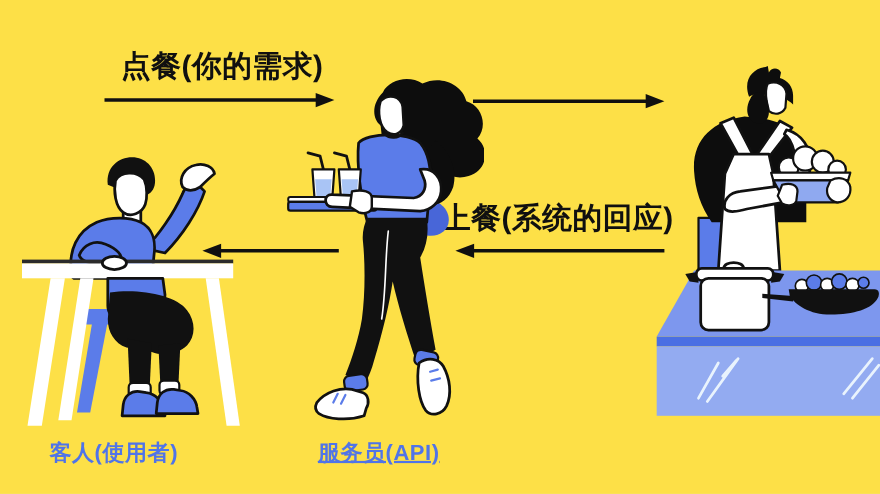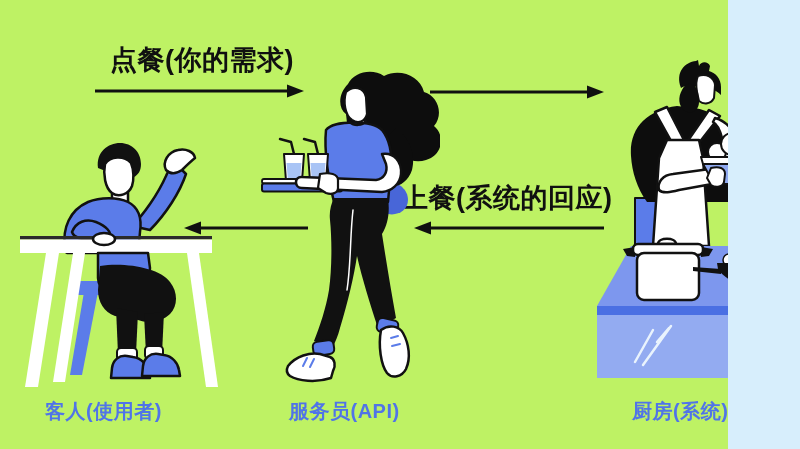--- a/index.html
+++ b/index.html
@@ -2,23 +2,23 @@
 <html><head>
 <meta charset="utf-8">
 <style>
   html,body{margin:0;padding:0;}
   body{
     font-family:"Liberation Sans","DejaVu Sans",sans-serif;
     background:#d7eefc;
   }
   .stage{
     position:relative;
-    width:728px;height:449px;
+    width:800px;height:449px;
     overflow:hidden;
-    background:#bef264;
+    background:#fde047;
   }
   .flow-text{
     position:absolute;
     font-size:27px;
     font-weight:800;
     color:#101010;
     letter-spacing:.5px;
     white-space:nowrap;
   }
   .actor-label{
@@ -37,22 +37,21 @@
 </style>
 </head>
 <body>
 
 <div class="stage">
 
   <div class="flow-text" style="left:110px;top:42px;">点餐(你的需求)</div>
   <div class="flow-text" style="left:385px;top:180px;margin-left:16px;">上餐(系统的回应)</div>
 
   <div class="actor-label" style="left:45px;top:398px;">客人(使用者)</div>
-  <div class="actor-label" style="left:289px;top:398px;">服务员(API)</div>
-  <div class="actor-label" style="left:632px;top:398px;">厨房(系统)</div>
+  <div class="actor-label" style="left:289px;top:398px;text-decoration:underline;">服务员(API)</div>
 
   <svg class="arrows" width="800" height="449" viewBox="0 0 800 449">
     <g>
       <line x1="95" y1="91" x2="288" y2="91" stroke="#101010" stroke-width="3.2"></line>
       <polygon points="287,84.5 304,91 287,97.5" fill="#101010"></polygon>
     </g>
     <g>
       <line x1="430" y1="92" x2="588" y2="92" stroke="#101010" stroke-width="3.2"></line>
       <polygon points="587,85.5 604,92 587,98.5" fill="#101010"></polygon>
     </g>

